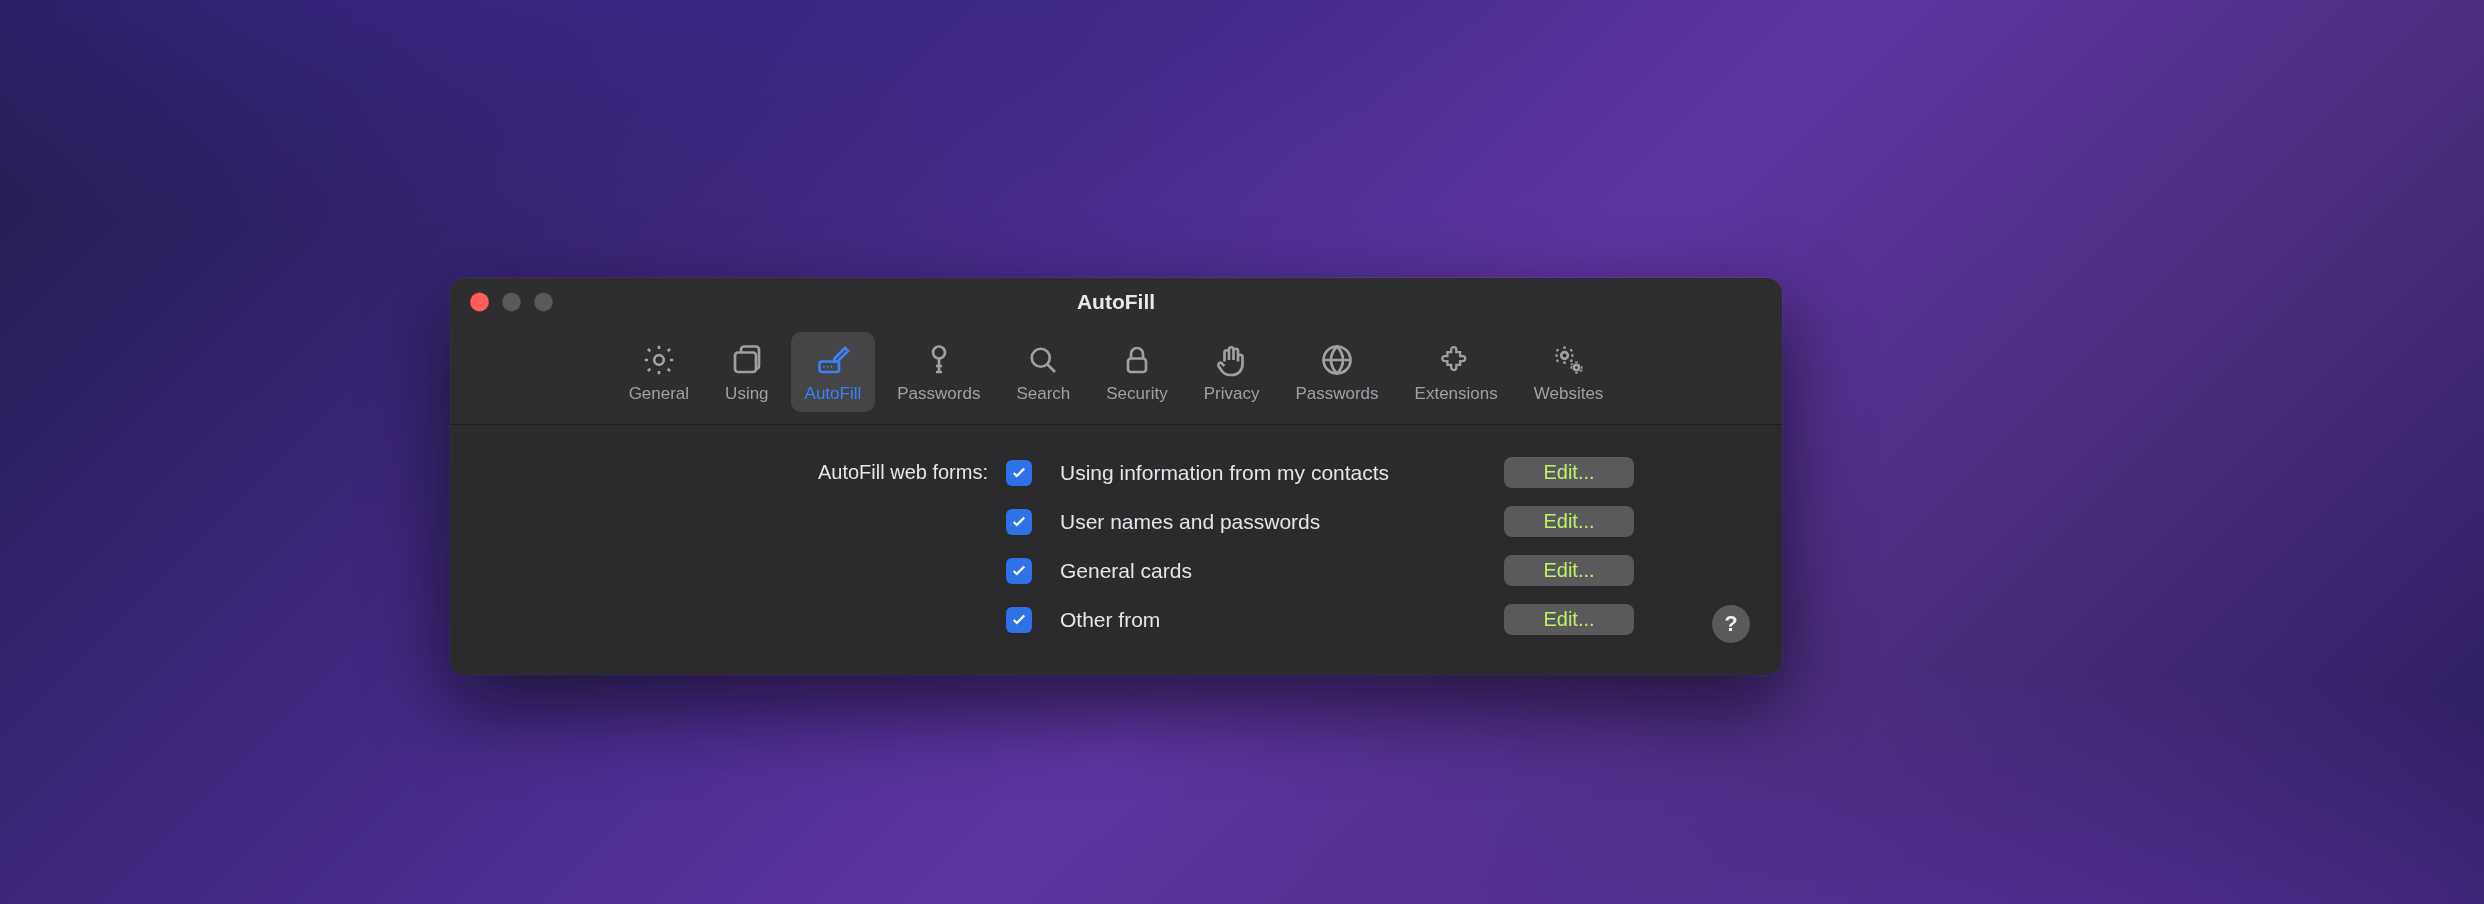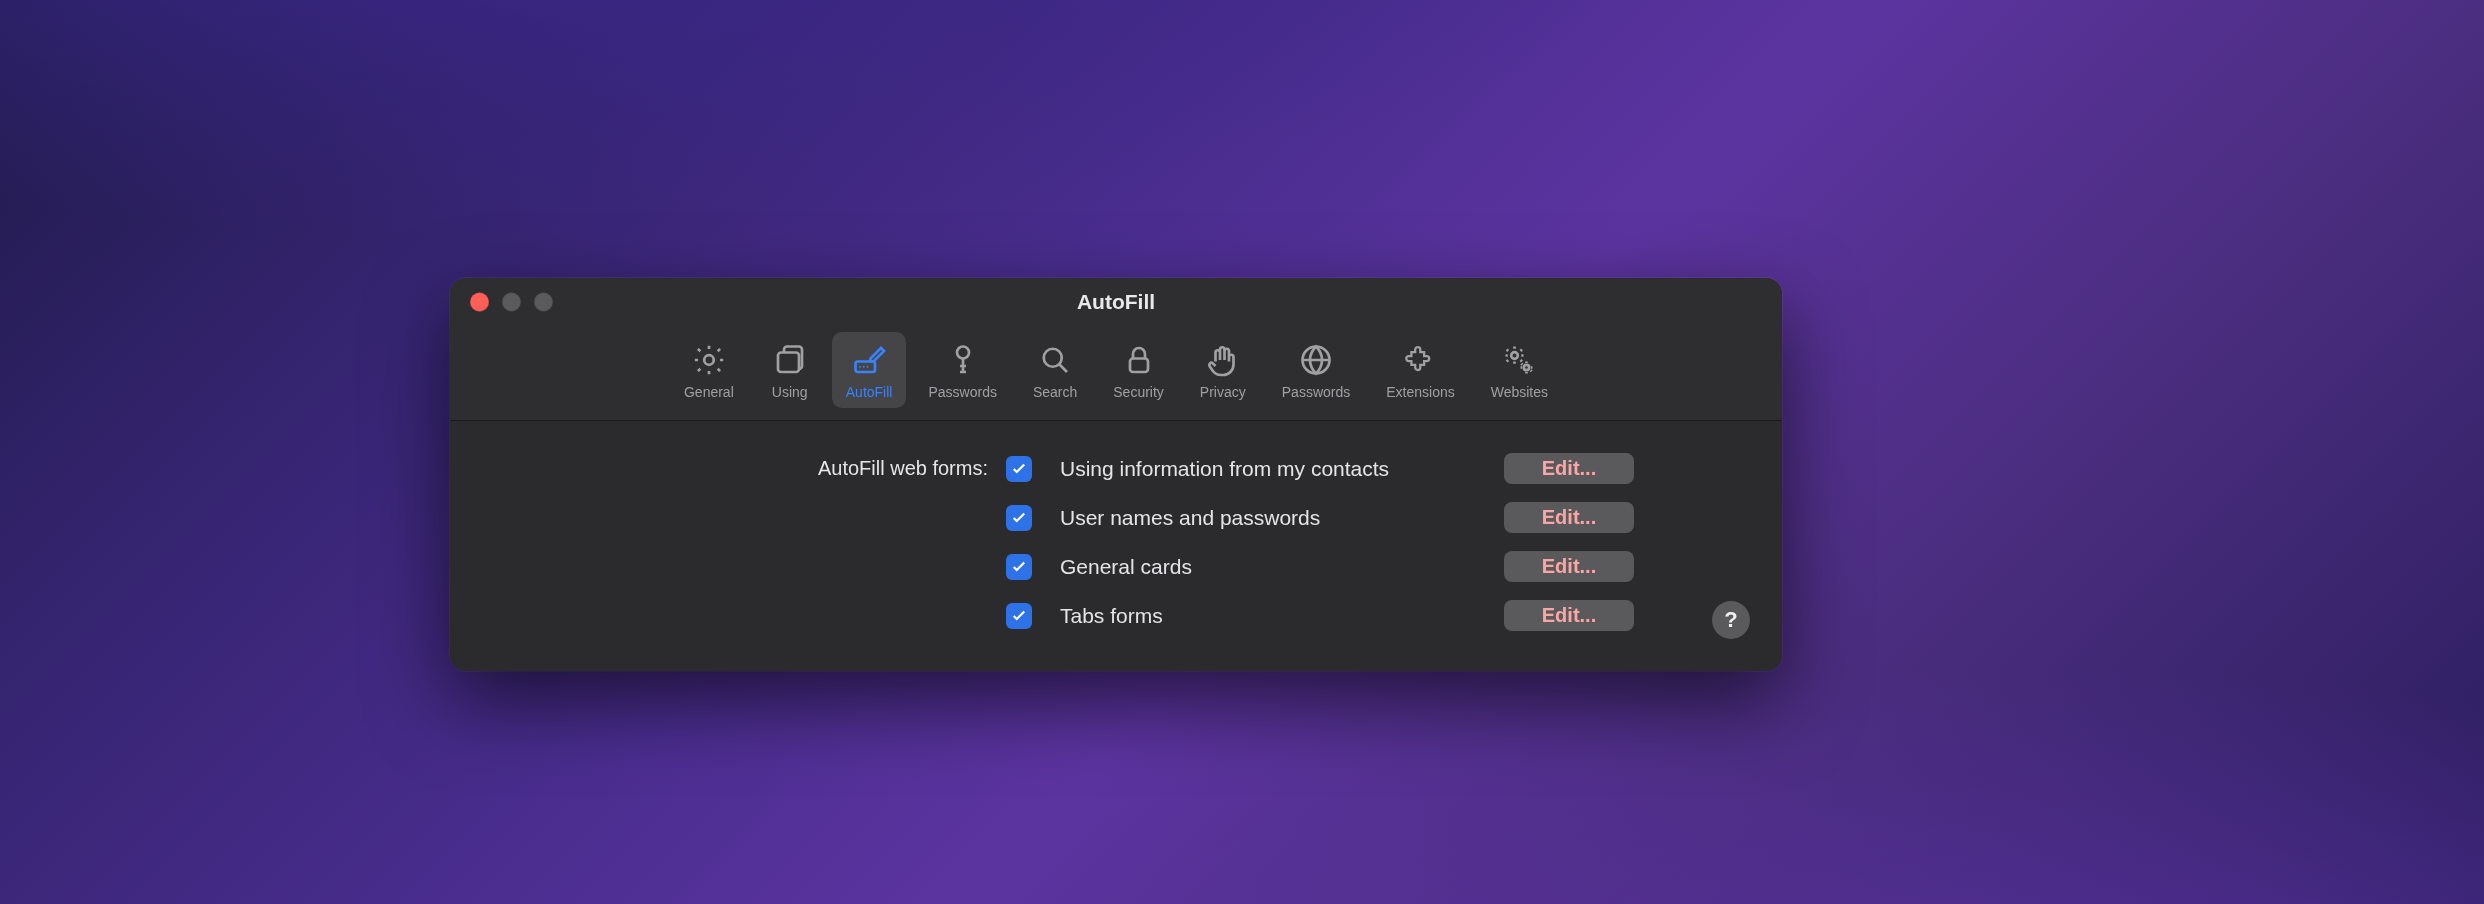--- a/index.html
+++ b/index.html
@@ -115,21 +115,21 @@
     .toolbar-item.active {
       background: #454548;
       color: #3a82f7;
     }
 
     .toolbar-item.active svg {
       stroke: #3a82f7;
     }
 
     .toolbar-label {
-      font-size: 14px;
+      font-size: 17px;
       font-weight: 400;
     }
 
     .content {
       background: #2b2b2e;
       padding: 32px 40px 40px 40px;
       position: relative;
       min-height: 220px;
     }
 
@@ -173,29 +173,28 @@
       fill: none;
     }
 
     .check-label {
       color: #e5e5e7;
       font-size: 21px;
     }
 
     .edit-btn {
       background: #5a5a5d;
-      color: #fca5a5;
+      color: #bef264;
       border: none;
       border-radius: 8px;
       padding: 4px 0;
       width: 130px;
       font-size: 20px;
       text-align: center;
       cursor: pointer;
-      font-weight: bold;
     }
 
     .help-btn {
       position: absolute;
       right: 32px;
       bottom: 32px;
       width: 38px;
       height: 38px;
       border-radius: 50%;
       background: #5a5a5d;
@@ -367,21 +366,21 @@
       </div>
       <button class="edit-btn">Edit...</button>
 
       <div class="spacer"></div>
       <div class="check-row">
         <div class="checkbox">
           <svg viewBox="0 0 24 24">
               <path d="M5 12l4 4L19 6"></path>
             </svg>
         </div>
-        <span class="check-label">Tabs forms</span>
+        <span class="check-label">Other from</span>
       </div>
       <button class="edit-btn">Edit...</button>
 
     </div>
 
     <div class="help-btn">?</div>
   </div>
 
 </div>
 

